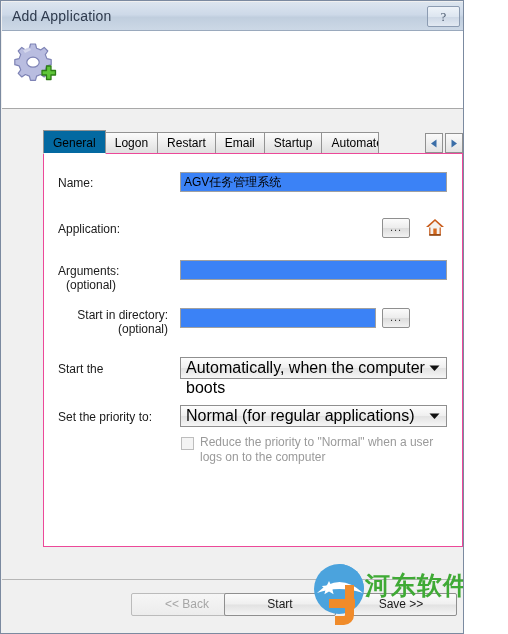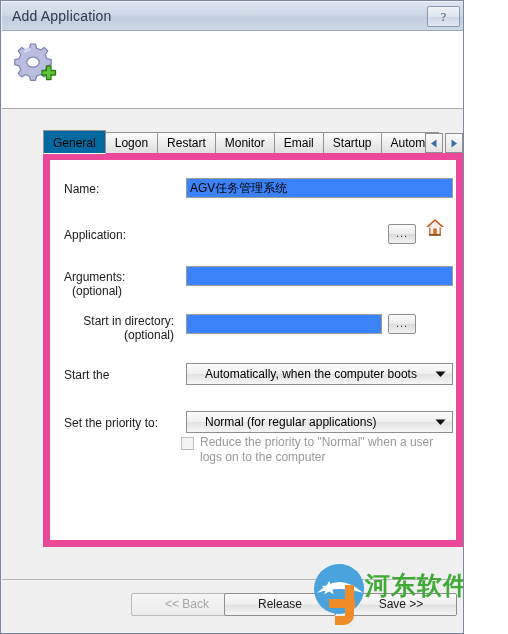--- a/index.html
+++ b/index.html
@@ -93,21 +93,21 @@
     cursor: pointer;
   }
   #tab-scroll-left { right: 20px; }
   #tab-scroll-right { right: 0px; }
   .tabspin svg { display: block; margin: 5px auto 0; }
 
   #tabpanel {
     position: absolute; left: 42px; top: 152px;
     width: 420px; height: 394px;
     background: #ffffff;
-    border: 7px solid #ec4899;
+    border: 1px solid #ec4899;
   }
 
   
   .flabel {
     position: absolute;
     font-size: 12px;
     color: #1a1a1a;
     white-space: nowrap;
   }
   .flabel .sub { display: block; padding-left: 8px; }
@@ -136,24 +136,24 @@
     text-align: center;
     line-height: 16px;
     cursor: pointer;
     letter-spacing: 1px;
   }
   .fcombo {
     position: absolute;
     height: 22px;
     background: linear-gradient(to bottom, #fdfdfd 0%, #f0f0f0 48%, #e3e3e3 52%, #f6f6f6 100%);
     border: 1px solid #8f8f8f;
-    font-size: 12px;
+    font-size: 16px;
     color: #000;
     line-height: 20px;
-    padding-left: 18px;
+    padding-left: 5px;
     cursor: pointer;
   }
   .fcombo .arrowbox {
     position: absolute; right: 0; top: 0;
     width: 24px; height: 20px;
   }
   .fcombo .arrowbox svg { display: block; margin: 7px auto 0; }
 
   #home-icon {
     position: absolute; left: 424px; top: 216px;
@@ -261,21 +261,20 @@
         <path d="M30 32 L30 27.5 L34.5 27.5 L34.5 23 L39 23 L39 27.5 L43.5 27.5
                  L43.5 32 L39 32 L39 36.5 L34.5 36.5 L34.5 32 Z" fill="#5fc63a" stroke="#2e7d17" stroke-width="1.3" stroke-linejoin="round"></path>
       </g>
     </svg>
   </div>
 
   <div id="tabstrip">
     <div class="tab selected">General</div>
     <div class="tab">Logon</div>
     <div class="tab">Restart</div>
-    <div class="tab">Monitor</div>
     <div class="tab">Email</div>
     <div class="tab">Startup</div>
     <div class="tab clipped">Automate</div>
 
     <div class="tabspin" id="tab-scroll-left">
       <svg width="8" height="9" viewBox="0 0 8 9">
         <path d="M6.5 0.5 L6.5 8.5 L1 4.5 Z" fill="#3b6ea8"></path>
       </svg>
     </div>
     <div class="tabspin" id="tab-scroll-right">
@@ -335,21 +334,21 @@
   </svg>
 
   <div id="chk-row">
     <div id="chk-box"></div>
     <div id="chk-label">Reduce the priority to "Normal" when a user logs on to the computer</div>
   </div>
 
   <div id="footer-sep"></div>
   <div id="footer">
     <div class="fbtn disabled" id="back-button">&lt;&lt; Back</div>
-    <div class="fbtn" id="cancel-button">Release</div>
+    <div class="fbtn" id="cancel-button">Start</div>
     <div class="fbtn" id="save-button">Save &gt;&gt;</div>
   </div>
 
   <div id="watermark">
     <svg id="wm-logo" width="78" height="68" viewBox="0 0 78 68">
       <circle cx="30" cy="26" r="25" fill="#4ba3dd"></circle>
       <path d="M30 1 A25 25 0 0 1 55 26 L30 26 Z" fill="#4ba3dd"></path>
       <path d="M8 30 Q30 8 54 30 Q30 22 8 30 Z" fill="#ffffff"></path>
       <path d="M20 18 l2.2 4.6 l5 .5 l-3.8 3.3 l1.2 4.9 l-4.6-2.7 l-4.6 2.7 l1.2-4.9 l-3.8-3.3 l5-.5 Z" fill="#ffffff"></path>
       <path d="M36 22 h9 v30 a10 10 0 0 1 -10 10 h-9 v-9 h9 a1 1 0 0 0 1 -1 Z" fill="#f08b2a"></path>

